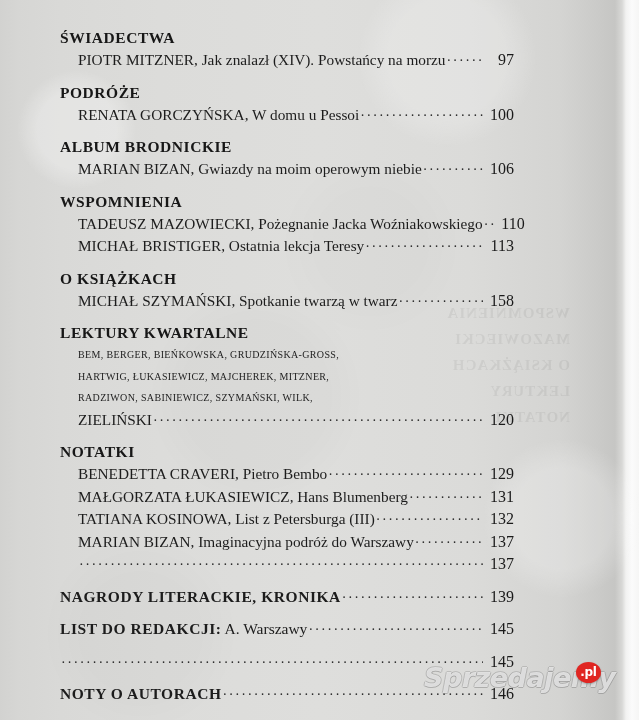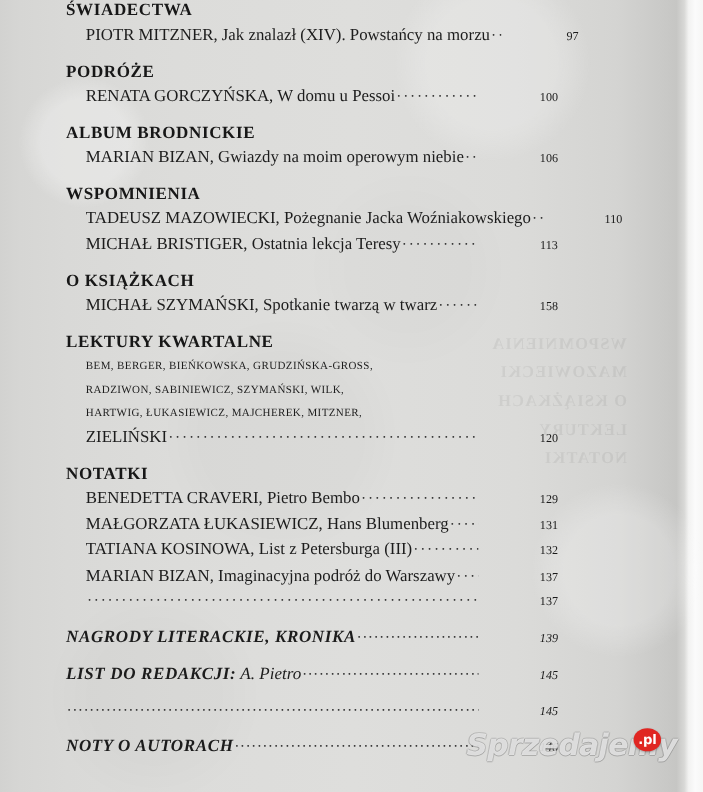--- a/index.html
+++ b/index.html
@@ -60,20 +60,21 @@
     pointer-events: none;
     font-family: "Liberation Serif", serif;
     white-space: pre-line;
     font-weight: bold;
   }
 
   #toc {
     position: absolute;
     left: 0; top: 0;
     width: 547px;
+    padding-top: 28px;
     box-sizing: border-box;
   }
 
   .section { margin: 0; }
 
   .sec-head {
     font-weight: bold;
     font-size: 15.5px;
     letter-spacing: .55px;
     padding-left: 60px;
@@ -101,32 +102,31 @@
     white-space: nowrap;
     margin: 0 1px 0 1px;
     color: #2a2a2a;
     letter-spacing: 1.6px;
     font-size: 14px;
     min-width: 10px;
   }
   .row .pg {
     flex: 0 0 auto;
     width: 30px;
-    text-align: center;
-    font-size: 11px;
+    text-align: right;
+    font-size: 16px;
     color: #1a1a1a;
-    margin-left: 48px;
   }
 
   
   .entry { padding-left: 78px; }
   .entry .txt { font-weight: normal; }
 
   
-  .headrow { padding-left: 60px; font-style: italic; }
+  .headrow { padding-left: 60px; }
   .headrow .txt {
     font-weight: bold;
     letter-spacing: .55px;
     font-size: 15.5px;
   }
   .headrow .txt .plain {
     font-weight: normal;
     letter-spacing: 0;
   }
 
@@ -258,22 +258,22 @@
         <span class="txt">MICHAŁ SZYMAŃSKI, Spotkanie twarzą w twarz</span>
         <span class="leader">·····························································································</span>
         <span class="pg">158</span>
       </div>
     </div>
     <div class="gap-sec"></div>
 
     <div class="section">
       <div class="sec-head">LEKTURY KWARTALNE</div>
       <div class="wrapline">BEM, BERGER, BIEŃKOWSKA, GRUDZIŃSKA-GROSS,</div>
+      <div class="wrapline">HARTWIG, ŁUKASIEWICZ, MAJCHEREK, MITZNER,</div>
       <div class="wrapline">RADZIWON, SABINIEWICZ, SZYMAŃSKI, WILK,</div>
-      <div class="wrapline">HARTWIG, ŁUKASIEWICZ, MAJCHEREK, MITZNER,</div>
       <div class="row entry">
         <span class="txt">ZIELIŃSKI</span>
         <span class="leader">·····························································································</span>
         <span class="pg">120</span>
       </div>
     </div>
     <div class="gap-sec"></div>
 
     <div class="section">
       <div class="sec-head">NOTATKI</div>
@@ -305,21 +305,21 @@
     <div class="gap-head"></div>
 
     <div class="row headrow">
       <span class="txt"><span>NAGRODY LITERACKIE, KRONIKA</span><span class="plain"></span></span>
       <span class="leader">·····························································································</span>
       <span class="pg">139</span>
     </div>
     <div class="gap-head"></div>
 
     <div class="row headrow">
-      <span class="txt"><span>LIST DO REDAKCJI:</span><span class="plain"> A. Pietro</span></span>
+      <span class="txt"><span>LIST DO REDAKCJI:</span><span class="plain"> A. Warszawy</span></span>
       <span class="leader">·····························································································</span>
       <span class="pg">145</span>
     </div>
     <div class="gap-head"></div>
 
     <div class="row headrow">
       <span class="leader">·····························································································</span>
       <span class="pg">145</span>
     </div>
     <div class="gap-head"></div>

